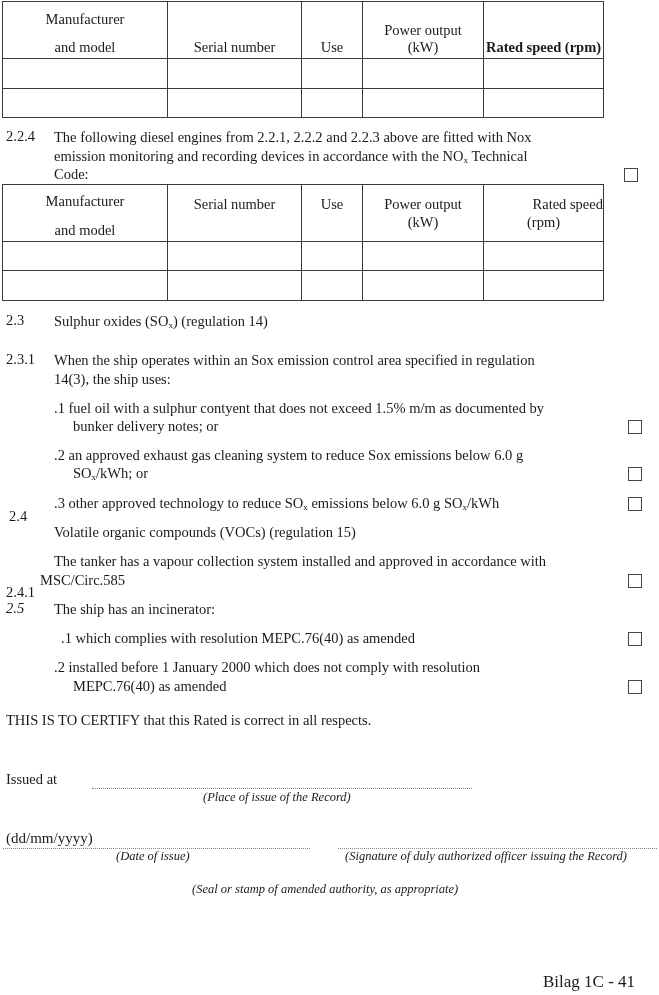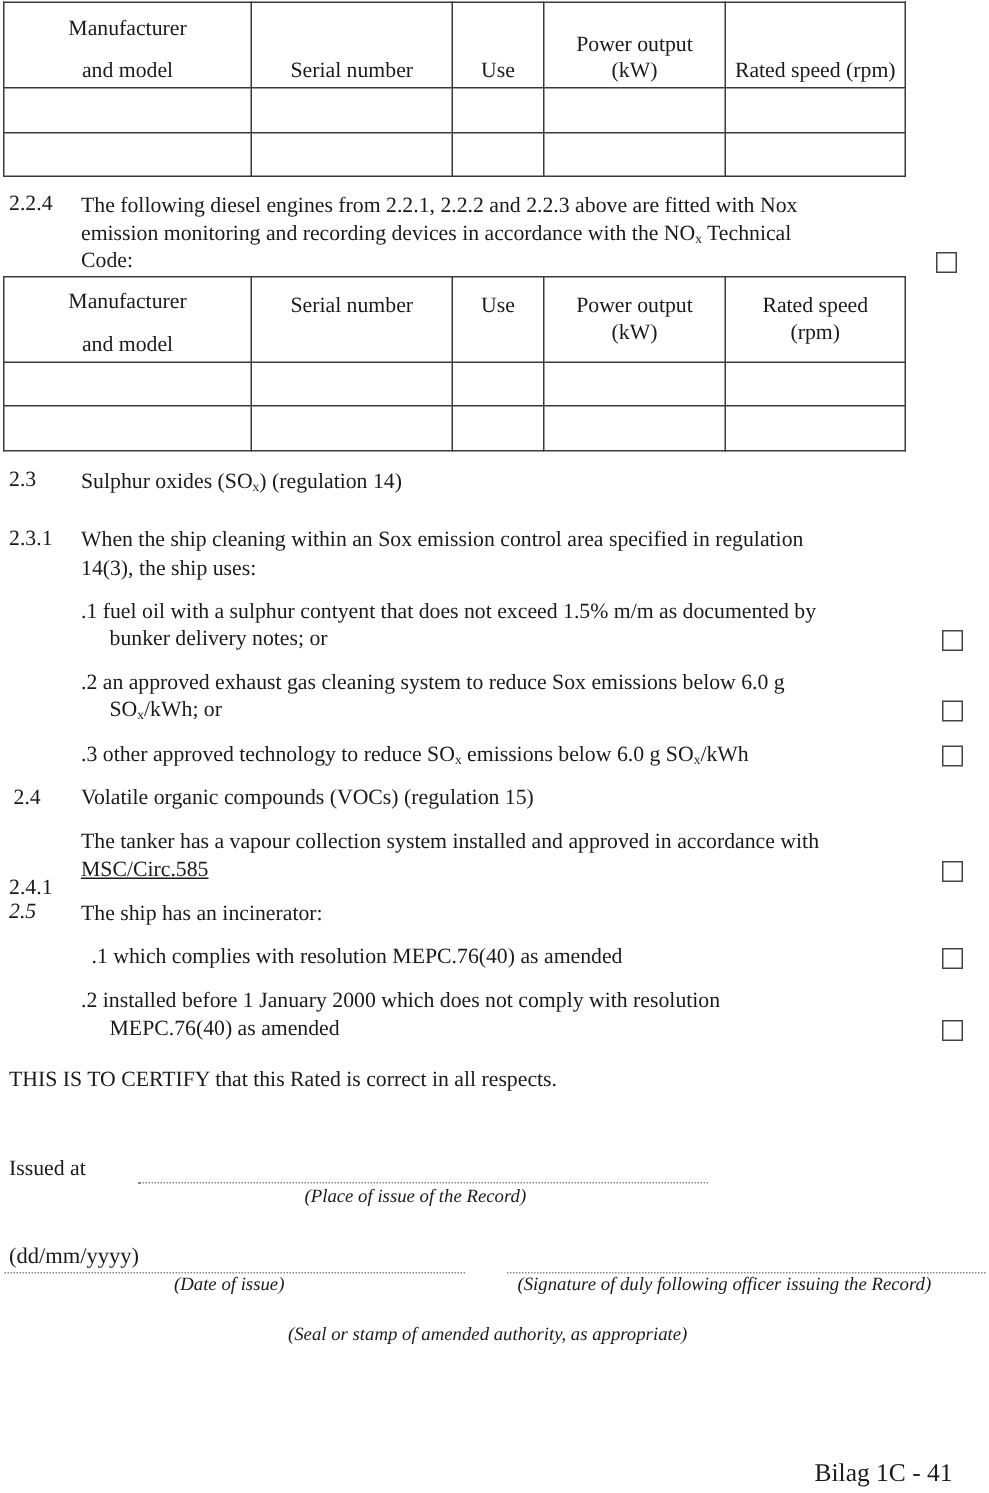--- a/index.html
+++ b/index.html
@@ -66,21 +66,21 @@
           </div>
     </th>
     <th>
       <div class="hcell">
         <span class="abs" style="left:0;right:0;top:20px;">Power output</span>
         <span class="abs" style="left:0;right:0;top:37px;">(kW)</span>
       </div>
     </th>
     <th>
       <div class="hcell">
-            <span class="abs" style="left:0;right:0;top:37px;white-space:nowrap;">Rated speed (rpm)</span>
+            <span class="abs" style="left:0;right:0;top:37px;white-space:nowrap;font-weight:bold;">Rated speed (rpm)</span>
           </div>
     </th>
   </tr>
   <tr style="height:30px;">
     <td></td>
     <td></td>
     <td></td>
     <td></td>
     <td></td>
   </tr>
@@ -129,21 +129,21 @@
           </div>
     </th>
     <th>
       <div class="hcell">
         <span class="abs" style="left:0;right:0;top:11px;">Power output</span>
         <span class="abs" style="left:0;right:0;top:29px;">(kW)</span>
       </div>
     </th>
     <th>
       <div class="hcell">
-        <span class="abs" style="left:0;right:0;top:11px;">Rated speed</span>
+        <span class="abs" style="left:0;right:0;top:11px;text-align:right;">Rated speed</span>
         <span class="abs" style="left:0;right:0;top:29px;">(rpm)</span>
       </div>
     </th>
   </tr>
   <tr style="height:29px;">
     <td></td>
     <td></td>
     <td></td>
     <td></td>
     <td></td>
@@ -158,44 +158,44 @@
 </tbody>
   </table>
 
 <div>
   <span class="num" style="top:312px;">2.3</span>
   <span class="txt" style="left:54px;top:312px;"><span>Sulphur oxides (SO</span><sub>x</sub><span>) (regulation 14)</span></span>
 </div>
 
 <div>
   <span class="num" style="top:351px;">2.3.1</span>
-  <span class="txt" style="left:54px;top:351px;">When the ship cleaning within an Sox emission control area specified in regulation</span>
+  <span class="txt" style="left:54px;top:351px;">When the ship operates within an Sox emission control area specified in regulation</span>
   <span class="txt" style="left:54px;top:370px;text-align:center;">14(3), the ship uses:</span>
 
   <span class="txt" style="left:54px;top:399px;">.1 fuel oil with a sulphur contyent that does not exceed 1.5% m/m as documented by</span>
   <span class="txt" style="left:73px;top:417px;">bunker delivery notes; or</span>
   <div class="cb" style="left:628px;top:420px;"></div>
 
   <span class="txt" style="left:54px;top:446px;">.2 an approved exhaust gas cleaning system to reduce Sox emissions below 6.0 g</span>
   <span class="txt" style="left:73px;top:464px;"><span>SO</span><sub>x</sub><span>/kWh; or</span></span>
   <div class="cb" style="left:628px;top:467px;"></div>
 
   <span class="txt" style="left:54px;top:494px;"><span>.3 other approved technology to reduce SO</span><sub>x</sub><span> emissions below 6.0 g SO</span><sub>x</sub><span>/kWh</span></span>
   <div class="cb" style="left:628px;top:497px;"></div>
 </div>
 
 <div>
-  <span class="txt" style="left:9px;top:523px;text-align:center;">2.4</span>
+  <span class="txt" style="left:9px;top:507px;text-align:center;">2.4</span>
   <span class="txt" style="left:54px;top:523px;">Volatile organic compounds (VOCs) (regulation 15)</span>
 </div>
 
 <div>
   <span class="num" style="top:584px;">2.4.1</span>
   <span class="txt" style="left:54px;top:552px;">The tanker has a vapour collection system installed and approved in accordance with</span>
-  <span class="txt" style="left:54px;top:571px;text-decoration:underline;">MSC/Circ.585</span>
+  <span class="txt" style="left:40px;top:571px;">MSC/Circ.585</span>
   <div class="cb" style="left:628px;top:574px;"></div>
 </div>
 
 <div>
   <span class="num" style="top:600px;font-style:italic;">2.5</span>
   <span class="txt" style="left:54px;top:600px;">The ship has an incinerator:</span>
 
   <span class="txt" style="left:40px;top:629px;margin-left:21px;">.1 which complies with resolution MEPC.76(40) as amended</span>
   <div class="cb" style="left:628px;top:632px;"></div>
 
@@ -209,18 +209,18 @@
 <div>
   <span class="txt" style="left:6px;top:770px;">Issued at</span>
   <div class="dotline" style="left:92px;width:380px;top:788px;"></div>
   <span class="ital" style="left:203px;top:790px;">(Place of issue of the Record)</span>
 
   <span class="txt" style="left:6px;top:829px;font-size:15px;">(dd/mm/yyyy)</span>
   <div class="dotline" style="left:3px;width:307px;top:848px;"></div>
   <span class="ital" style="left:116px;top:849px;">(Date of issue)</span>
 
   <div class="dotline" style="left:338px;width:319px;top:848px;"></div>
-  <span class="ital" style="left:345px;top:849px;">(Signature of duly following officer issuing the Record)</span>
+  <span class="ital" style="left:345px;top:849px;">(Signature of duly authorized officer issuing the Record)</span>
 
   <span class="ital" style="left:192px;top:882px;">(Seal or stamp of amended authority, as appropriate)</span>
 </div>
 
 <span class="abs" style="left:543px;top:972px;font-size:17px;">Bilag 1C - 41</span>
 
 </body></html>

